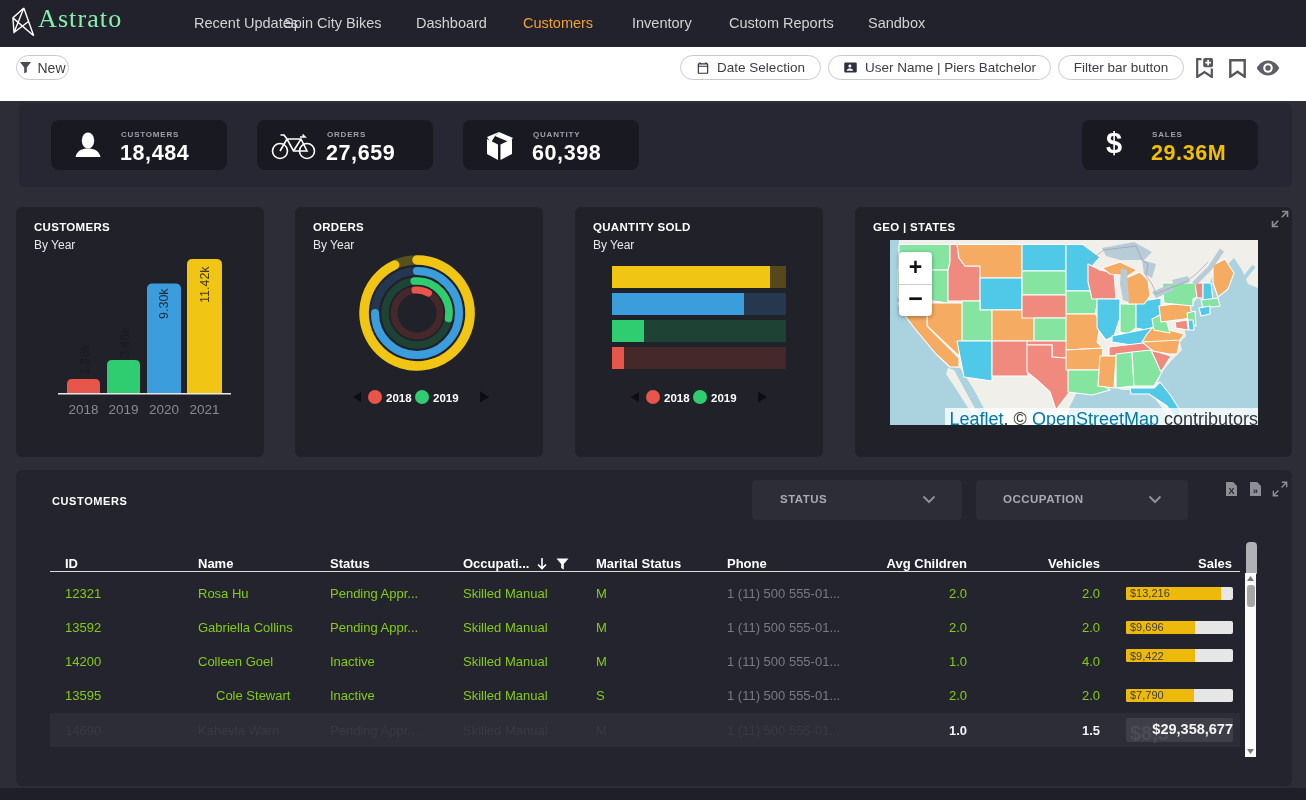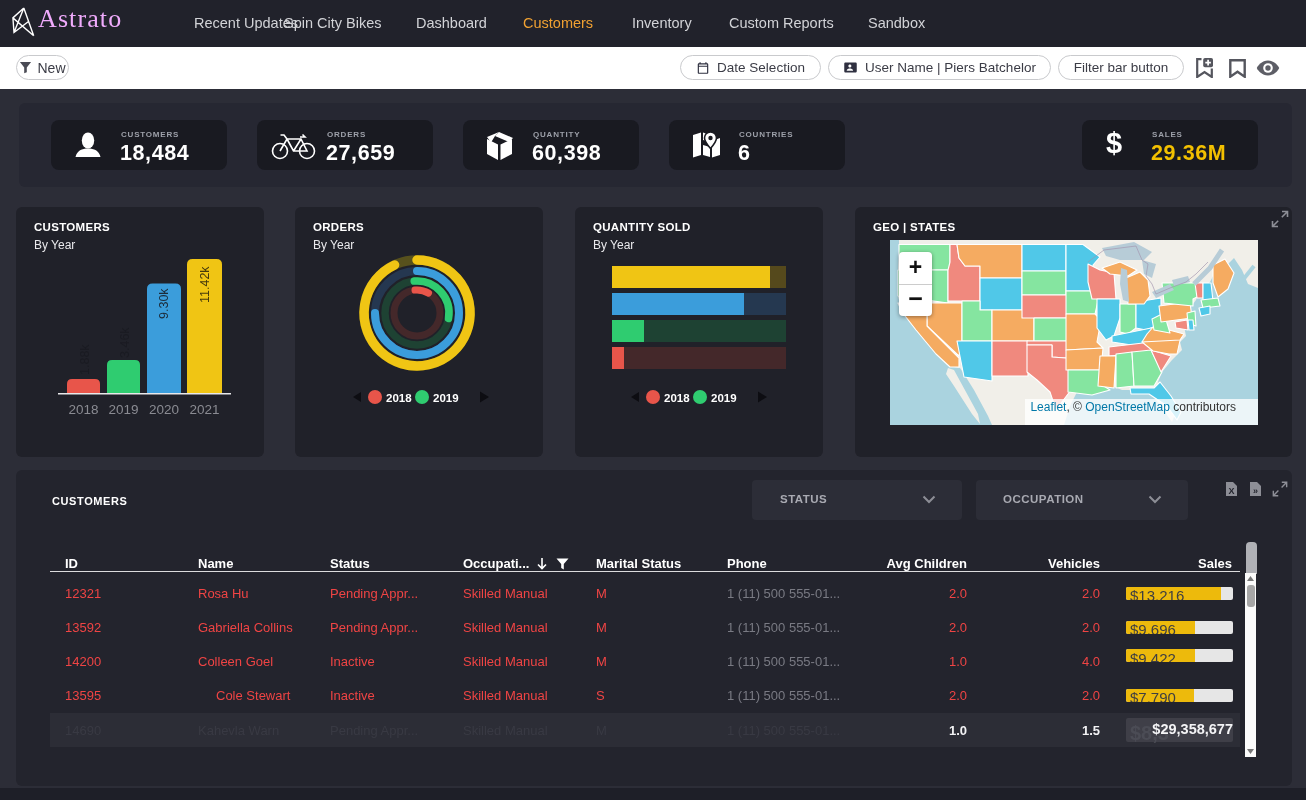--- a/index.html
+++ b/index.html
@@ -2,49 +2,49 @@
 <html><head>
 <meta charset="utf-8">
 <style>
   * { margin:0; padding:0; box-sizing:border-box; }
   html,body { width:1306px; height:800px; overflow:hidden; background:#2c2d37; font-family:"Liberation Sans", sans-serif; }
   .abs { position:absolute; }
   #page { position:relative; width:1306px; height:800px; }
 
   
   #nav { position:absolute; left:0; top:0; width:1306px; height:47px; background:#21222b; }
-  #logo-text { position:absolute; left:38px; top:4px; font-family:"Liberation Serif", serif; font-size:26px; color:#f0abfc; letter-spacing:1.1px; }
+  #logo-text { position:absolute; left:38px; top:4px; font-family:"Liberation Serif", serif; font-size:26px; color:#86efac; letter-spacing:1.1px; }
   .navitem { position:absolute; top:0; height:47px; line-height:47px; font-size:14.5px; color:#d2d3d7; }
   .navitem.active { color:#f0a132; }
 
   
-  #toolbar { position:absolute; left:0; top:47px; width:1306px; height:42px; background:#ffffff;text-decoration:underline; }
+  #toolbar { position:absolute; left:0; top:47px; width:1306px; height:54px; background:#ffffff;text-decoration:underline; }
   .tbtn { position:absolute; top:8px; height:25px; border:1px solid #c9cacd; border-radius:13px; background:#fff;
           font-size:13.5px; color:#3b3c46; display:flex; align-items:center; justify-content:center; }
 
   
   #kpistrip { position:absolute; left:19px; top:103px; width:1273px; height:84px; background:#262732; border-radius:6px; }
   .kpitile { position:absolute; top:17px; width:176px; height:50px; background:#191a21; border-radius:8px; }
   .kpilabel { position:absolute; left:70px; top:10px; font-size:8px; font-weight:bold; letter-spacing:0.8px; color:#9da0a9; }
   .kpival { position:absolute; left:69px; top:21px; font-size:21.5px; font-weight:bold; color:#fff; letter-spacing:0.6px; }
 
   
   .card { position:absolute; top:207px; height:250px; background:#202129; border-radius:6px; }
   .ctitle { position:absolute; left:18px; top:14px; font-size:11.5px; font-weight:bold; color:#fff; letter-spacing:0.3px; }
   .csub { position:absolute; left:18px; top:31px; font-size:12px; color:#e9e9ec; }
 
   
   #tablecard { position:absolute; left:16px; top:470px; width:1276px; height:316px; background:#23242d; border-radius:6px; }
   .th { position:absolute; font-size:13px; font-weight:bold; color:#fff; top:0; }
-  .td { position:absolute; font-size:13px; color:#ef4444; }
+  .td { position:absolute; font-size:13px; color:#84cc16; }
   .tdw { position:absolute; font-size:13px; font-weight:bold; color:#f2f2f4; }
   .td.dim { color:#797a83; }
   .sbar { position:absolute; left:1110px; width:107px; height:13px; background:#e6e6e6; border-radius:2px; overflow:hidden; }
   .sfill { position:absolute; left:0; top:0; height:13px; background:#edba0c; }
-  .sbar span { position:absolute; left:4px; top:0.5px; font-size:15px; color:#3e3e42; }
+  .sbar span { position:absolute; left:4px; top:0.5px; font-size:11px; color:#3e3e42; }
   #botstrip { position:absolute; left:0; top:788px; width:1306px; height:12px; background:#1e1f28; }
 </style>
 </head>
 <body>
 <div id="page">
 
   <div id="nav">
     <svg class="abs" style="left:10.5px; top:5.5px;" width="25" height="32" viewBox="0 0 25 32">
       <g stroke="#fff" stroke-width="1.4" fill="none" stroke-linejoin="miter">
         <path d="M12.8 1.9 L22.7 29.7 M12.8 1.9 L3 26.5 M12.8 1.9 L1.9 11.9 L3 26.5 L17.5 15.5 M1.9 11.9 L22.7 29.7"></path>
@@ -117,29 +117,20 @@
     </div>
     <div class="kpitile" style="left:444px;">
       <svg class="abs" style="left:20px; top:10px;" width="33" height="32" viewBox="0 0 33 32">
         <path d="M16 2 L30 8 L26 12 L12 6 Z" fill="#fff"></path>
         <path d="M16 2 L4 7 L8 12.5 L12 6 Z" fill="#fff"></path>
         <path d="M4 9 L15 14.5 L15 30 L4 24 Z" fill="#fff"></path>
         <path d="M17.5 14.5 L29 9 L29 24 L17.5 30 Z" fill="#fff"></path>
       </svg>
       <div class="kpilabel">QUANTITY</div>
       <div class="kpival">60,398</div>
-    </div>
-    <div class="kpitile" style="left:650px;">
-      <svg class="abs" style="left:22px; top:11px;" width="31" height="30" viewBox="0 0 31 30">
-        <path d="M2 4 L10 1.5 L10 24 L2 26.5 Z M12 1.5 L19 4 L19 11 L12 9 Z M21 10 L29 7 L29 24 L21 26.5 Z M12 14 L19 16 L19 26 L12 24 Z" fill="#fff"></path>
-        <path d="M19.5 1 C15.9 1 13.5 3.8 13.5 7 C13.5 10.5 19.5 17.5 19.5 17.5 C19.5 17.5 25.5 10.5 25.5 7 C25.5 3.8 23.1 1 19.5 1 Z" fill="#fff" stroke="#191a21" stroke-width="1.6"></path>
-        <circle cx="19.5" cy="7" r="2.2" fill="#191a21"></circle>
-      </svg>
-      <div class="kpilabel">COUNTRIES</div>
-      <div class="kpival">6</div>
     </div>
     <div class="kpitile" style="left:1063px;">
       <div class="abs" style="left:24px; top:7px; color:#fff; font-size:29px; font-weight:bold;">$</div>
       <div class="kpilabel">SALES</div>
       <div class="kpival" style="color:#f3c000;">29.36M</div>
     </div>
   </div>
 
   <div class="card" style="left:16px; width:248px;">
     <div class="ctitle">CUSTOMERS</div>
@@ -285,21 +276,21 @@
         <path d="M198,22 L214,10 L246,6 L252,20 L258,24 L256,36 L262,44 L266,54 L280,48 L296,42 L306,34 L318,22" stroke="#a393ad" stroke-width="1" fill="none" opacity="0.65"></path>
         <path d="M348,46 L364,26" stroke="#aad3df" stroke-width="4" fill="none"></path>
       </svg>
       
       <div class="abs" style="left:9px; top:12px; width:33px; height:64px; background:#fff; border-radius:4px; box-shadow:0 1px 4px rgba(0,0,0,0.4);">
         <div style="height:32px; text-align:center; font-size:23px; font-weight:bold; color:#111; line-height:30px;">+</div>
         <div style="height:1px; background:#ccc;"></div>
         <div style="height:31px; text-align:center; font-size:25px; font-weight:bold; color:#111; line-height:26px;">−</div>
       </div>
       
-      <div class="abs" style="right:0; bottom:0; height:26px; background:rgba(255,255,255,0.78); font-size:12px; color:#333; padding:1px 22px 0 5px; white-space:nowrap;">
+      <div class="abs" style="right:0; bottom:0; height:17px; background:rgba(255,255,255,0.78); font-size:18px; color:#333; padding:1px 0 0 5px; white-space:nowrap;">
         <span style="color:#0078A8">Leaflet</span>, © <span style="color:#0078A8">OpenStreetMap</span> contributors
       </div>
     </div>
   </div>
 
   <div id="tablecard">
     <div class="abs" style="left:36px; top:25px; font-size:11px; font-weight:bold; color:#fff; letter-spacing:0.6px;">CUSTOMERS</div>
 
     <div class="abs" style="left:736px; top:10px; width:210px; height:40px; background:#2c2d37; border-radius:4px;">
       <div class="abs" style="left:28px; top:13px; font-size:11.5px; font-weight:bold; color:#a9aab2; letter-spacing:0.5px;">STATUS</div>

